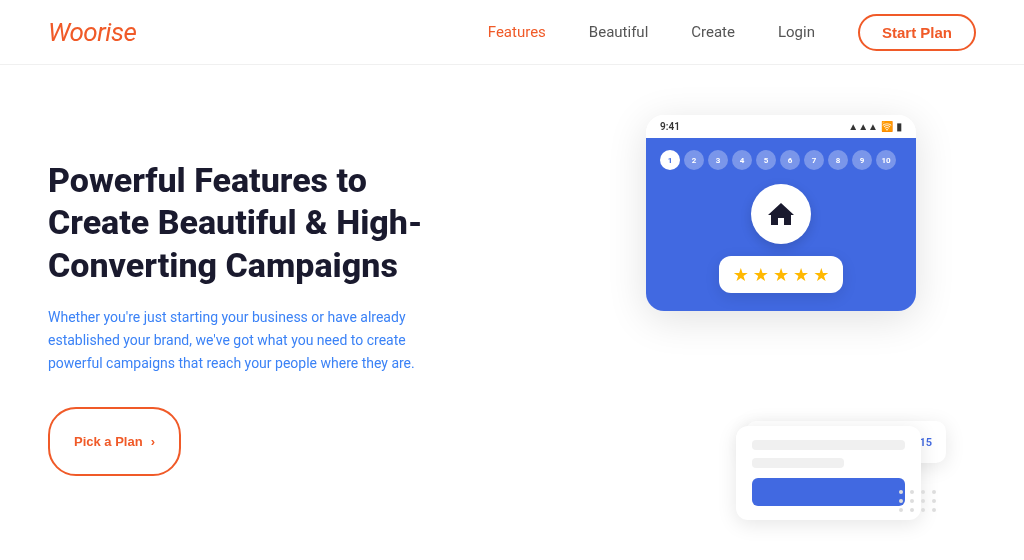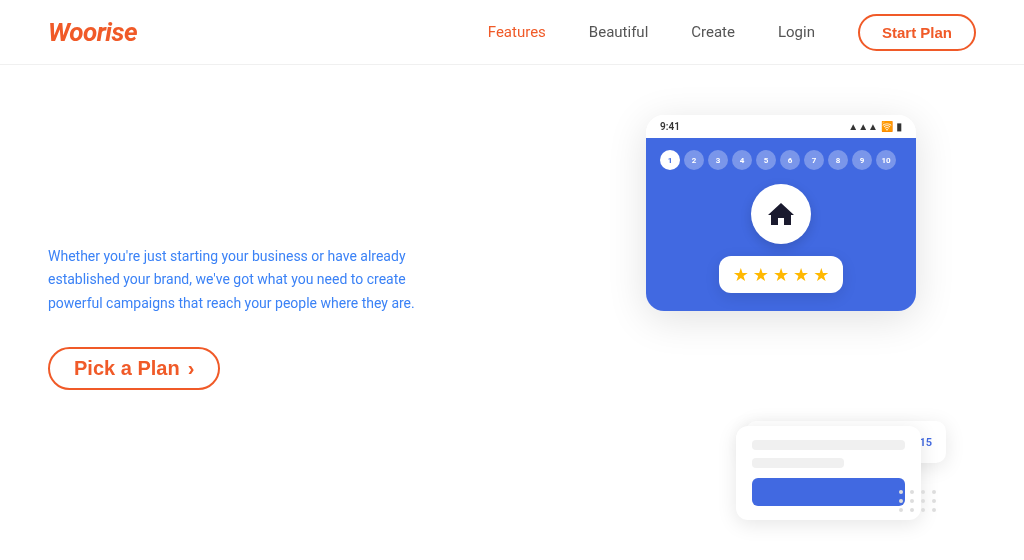--- a/index.html
+++ b/index.html
@@ -18,21 +18,21 @@
       align-items: center;
       justify-content: space-between;
       padding: 0 48px;
       height: 65px;
       border-bottom: 1px solid #f0f0f0;
       background: #fff;
     }
 
     .logo {
       font-size: 26px;
-      font-weight: 700;
+      font-weight: 400;
       color: #f05a28;
       letter-spacing: -0.5px;
       font-style: italic;
     }
 
     nav {
       display: flex;
       align-items: center;
       gap: 43px;
     }
@@ -89,23 +89,23 @@
       max-width: 390px;
     }
 
     .btn-pick {
       display: inline-flex;
       align-items: flex-start;
       gap: 8px;
       border: 2px solid #f05a28;
       color: #f05a28;
       background: transparent;
-      padding: 8px 24px;
+      padding: 25px 24px;
       border-radius: 28px;
-      font-size: 20px;
+      font-size: 13px;
       font-weight: 600;
       cursor: pointer;
     }
 
     
     .hero-illustration {
       flex: 1;
       position: relative;
       height: 100%;
       display: flex;
@@ -332,20 +332,21 @@
     <a class="nav-link active">Features</a>
     <a class="nav-link">Beautiful</a>
     <a class="nav-link">Create</a>
     <a class="nav-link">Login</a>
     <button class="btn-start">Start Plan</button>
   </nav>
 </header>
 
 <main>
   <div class="hero-text">
+    <h1 class="hero-title">Powerful Features to Create Beautiful &amp; High-Converting Campaigns</h1>
     <p class="hero-desc">Whether you're just starting your business or have already established your brand, we've got what you need to create powerful campaigns that reach your people where they are.</p>
     <button class="btn-pick">
       <span>Pick a Plan</span>
       <span>›</span>
     </button>
   </div>
 
   <div class="hero-illustration">
 
     <div class="phone-card">

